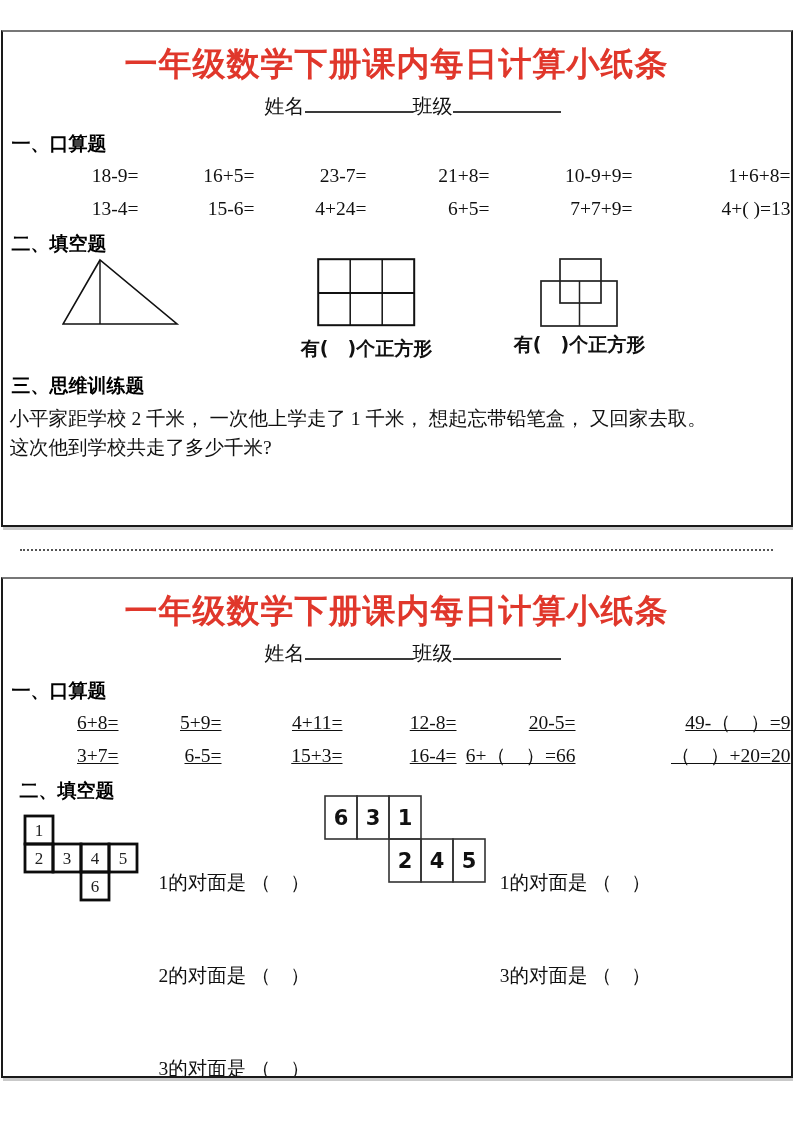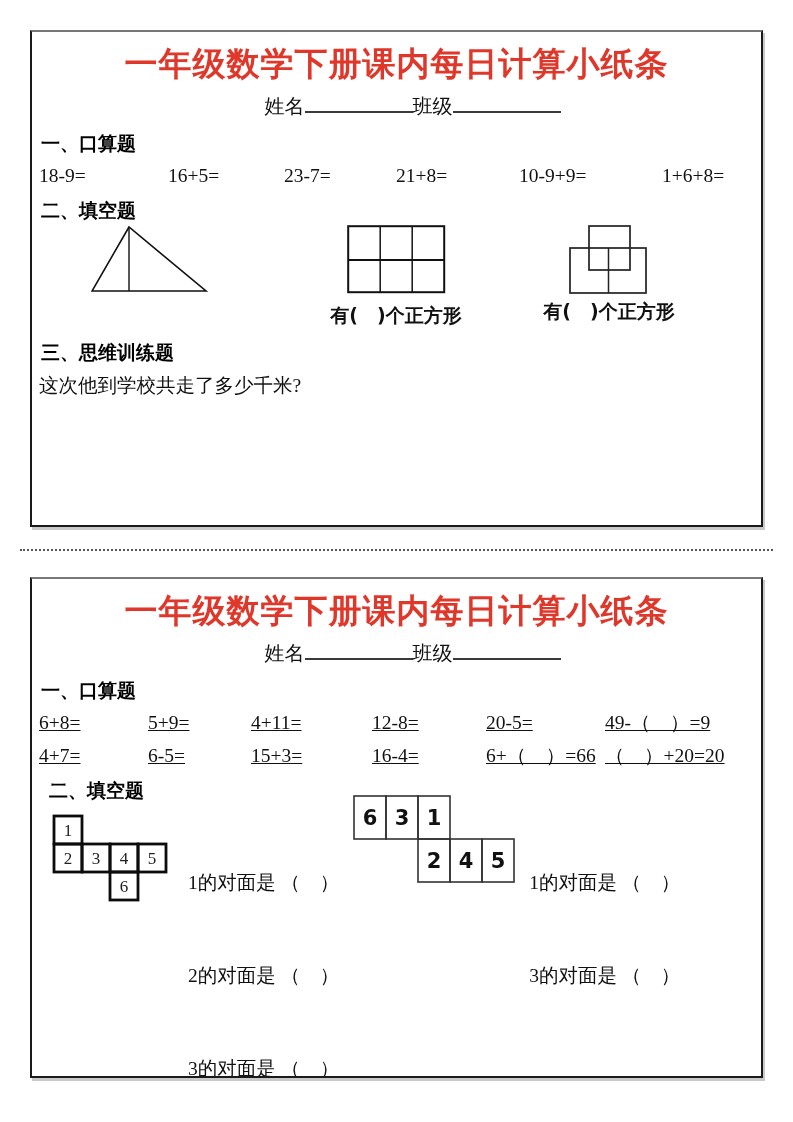--- a/index.html
+++ b/index.html
@@ -2,21 +2,21 @@
 <html><head>
 <meta charset="utf-8">
 <style>
   * { box-sizing: border-box; }
   html,body { margin:0; padding:0; }
   body {
     width:793px; height:1122px; background:#ffffff; overflow:hidden;
     font-family:"Liberation Serif","DejaVu Serif",serif; color:#111;
   }
   .card {
-    width:733px; margin:0 auto; background:#fff;
+    width:792px; margin:0 auto; background:#fff;
     border:2px solid #1a1a1a; border-top-color:#777;
     box-shadow:2px 3px 0 #c9c9c9;
     overflow:hidden; position:relative;
   }
   .card1 { margin-top:30px; height:497px; }
   .card2 { height:501px; }
   .sep { border-top:2px dotted #555; margin:22px 20px 26px 20px; height:0; }
 
   .title {
     text-align:center; font-size:33px; font-weight:bold; letter-spacing:1px;
@@ -30,21 +30,21 @@
     font-family:"DejaVu Sans","Liberation Sans",sans-serif;
     font-weight:bold; font-size:19px; line-height:22px;
     margin:12px 0 0 9px; color:#000;
   }
   .sec-h.fill2 { margin-left:17px; }
 
   .eq-rows { margin:11px 0 0 7px; font-size:19.5px; }
   .eq-row { display:grid; margin-bottom:11px; line-height:22px; }
   .cols1 { grid-template-columns:129px 116px 112px 123px 143px 1fr; }
   .cols2 { grid-template-columns:109px 103px 121px 114px 119px 1fr;text-decoration:underline; }
-  .eq-row span { white-space:pre; }
+  .eq-row span { white-space:pre;text-align:right; }
 
   .figures-row { display:flex; align-items:flex-start; margin-top:4px; }
   .figure { text-align:center; width:170px; }
   .fig-tri { margin-left:33px; }
   .fig-grid { margin-left:76px; }
   .fig-ovl { margin-left:43px; }
   .figure svg { display:block; margin:0 auto; }
   .fig-cap {
     margin-top:10px; font-size:19px; font-weight:600; white-space:pre;
     font-family:"DejaVu Sans","Liberation Sans",sans-serif;
@@ -79,20 +79,28 @@
 
   <div class="eq-rows">
     <div class="eq-row cols1">
       <span>18-9=</span>
       <span>16+5=</span>
       <span>23-7=</span>
       <span>21+8=</span>
       <span>10-9+9=</span>
       <span>1+6+8=</span>
     </div>
+    <div class="eq-row cols1">
+      <span>13-4=</span>
+      <span>15-6=</span>
+      <span>4+24=</span>
+      <span>6+5=</span>
+      <span>7+7+9=</span>
+      <span>4+( )=13</span>
+    </div>
   </div>
 
   <div class="sec-h">二、填空题</div>
 
   <div class="figures-row">
     <div class="figure fig-tri">
       <svg width="118" height="68" viewBox="0 0 118 68">
         <polygon points="38,2 1,66 115,66" fill="none" stroke="#111" stroke-width="1.6"></polygon>
         <line x1="38" y1="2" x2="38" y2="66" stroke="#111" stroke-width="1.4"></line>
       </svg>
@@ -111,20 +119,21 @@
         <rect x="1" y="23" width="76" height="45" fill="none" stroke="#222" stroke-width="1.7"></rect>
         <line x1="39.5" y1="23" x2="39.5" y2="68" stroke="#222" stroke-width="1.5"></line>
         <rect x="20" y="1" width="41" height="44" fill="none" stroke="#222" stroke-width="1.7"></rect>
       </svg>
       <div class="fig-cap">有(　)个正方形</div>
     </div>
   </div>
 
   <div class="sec-h">三、思维训练题</div>
   <div class="prob">
+    <div>小平家距学校 2 千米， 一次他上学走了 1 千米， 想起忘带铅笔盒， 又回家去取。</div>
     <div>这次他到学校共走了多少千米?</div>
   </div>
 </div>
 
 <div class="sep"></div>
 
 <div class="card card2">
   <div class="title">一年级数学下册课内每日计算小纸条</div>
 
   <div class="nameline">
@@ -136,21 +145,21 @@
   <div class="eq-rows">
     <div class="eq-row cols2">
       <span>6+8=</span>
       <span>5+9=</span>
       <span>4+11=</span>
       <span>12-8=</span>
       <span>20-5=</span>
       <span>49-（　）=9</span>
     </div>
     <div class="eq-row cols2">
-      <span>4+7=</span>
+      <span>3+7=</span>
       <span>6-5=</span>
       <span>15+3=</span>
       <span>16-4=</span>
       <span>6+（　）=66</span>
       <span>（　）+20=20</span>
     </div>
   </div>
 
   <div class="sec-h fill2">二、填空题</div>
 

